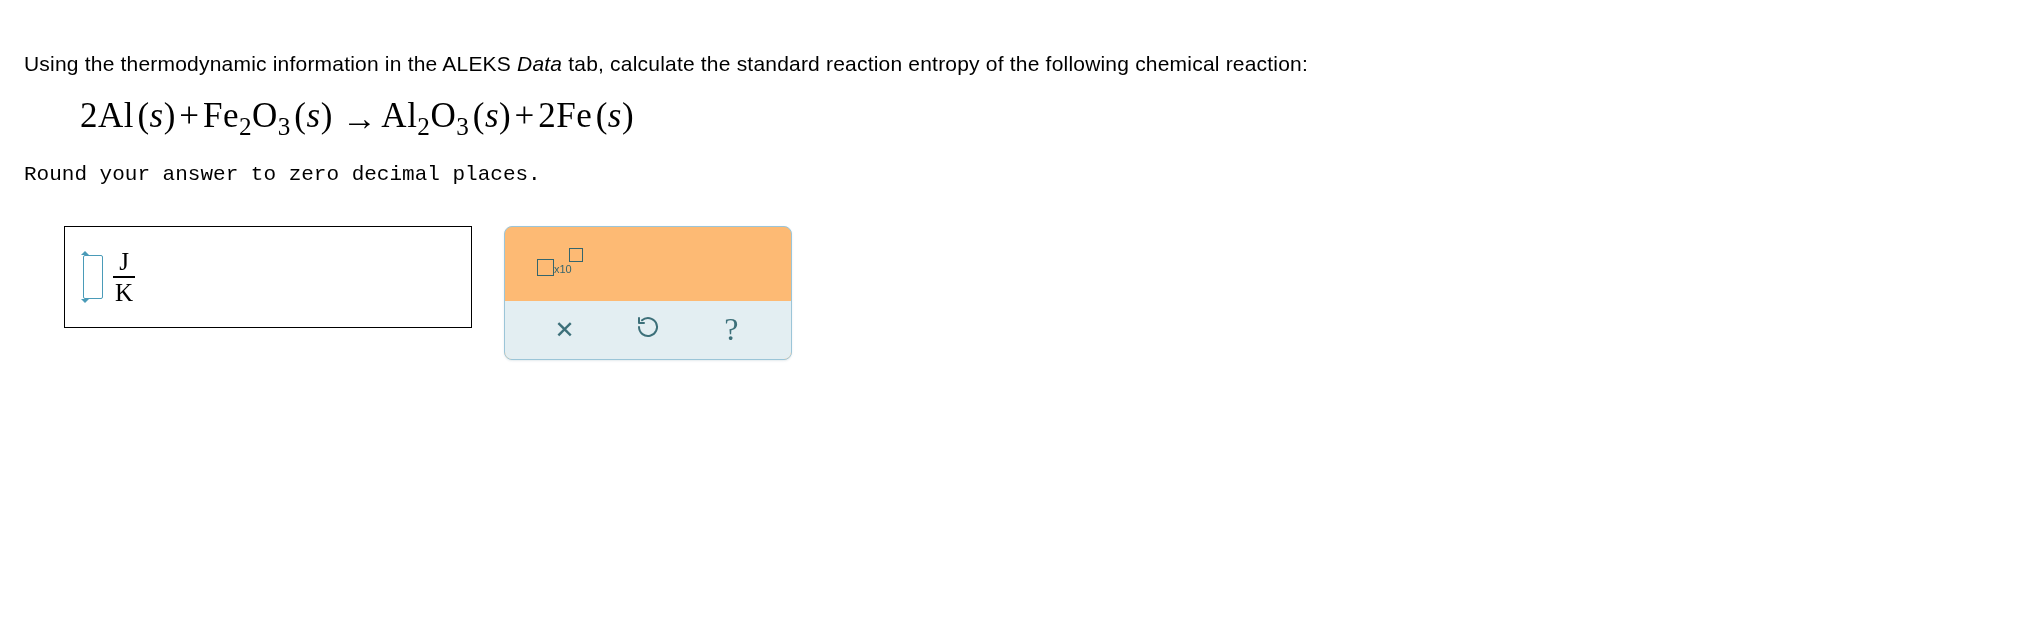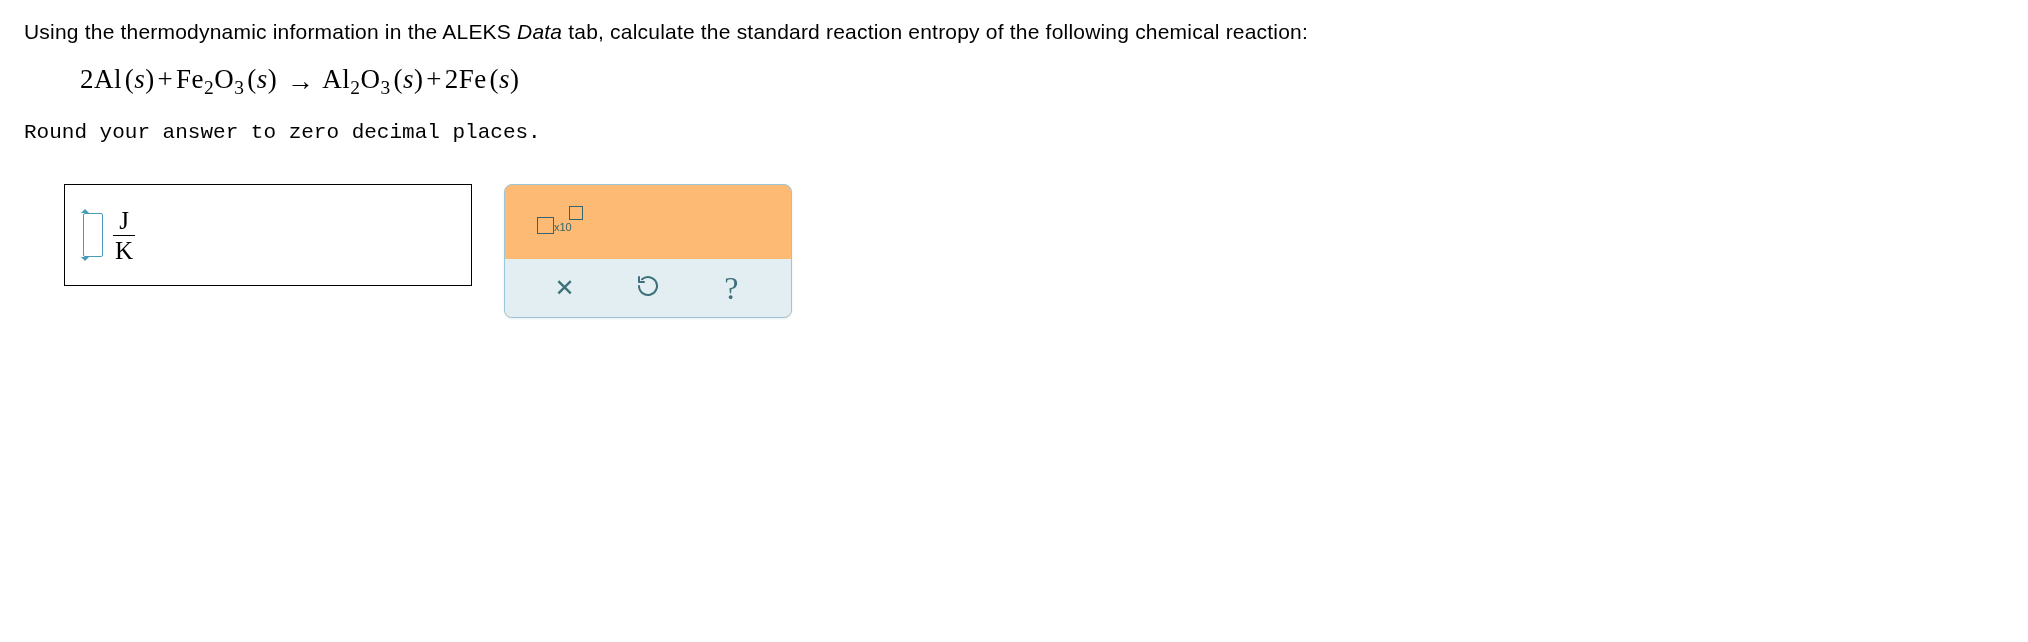--- a/index.html
+++ b/index.html
@@ -8,27 +8,28 @@
     font-family: Verdana, Geneva, sans-serif;
     font-size: 21px;
     color: #000;
     background: #fff;
     width: 2028px;
     box-sizing: border-box;
   }
   .question-line1 {
     margin-bottom: 20px;
     letter-spacing: 0.2px;
+    margin-top: 32px;
   }
   .question-line1 .italic {
     font-style: italic;
   }
   .equation {
     font-family: 'Times New Roman', Times, serif;
-    font-size: 27px;
+    font-size: 35px;
     margin: 0 0 24px 56px;
     letter-spacing: 0.5px;
   }
   .equation sub {
     font-size: 0.72em;
     vertical-align: sub;
     line-height: 0;
   }
   .arrow {
     display: inline-block;

